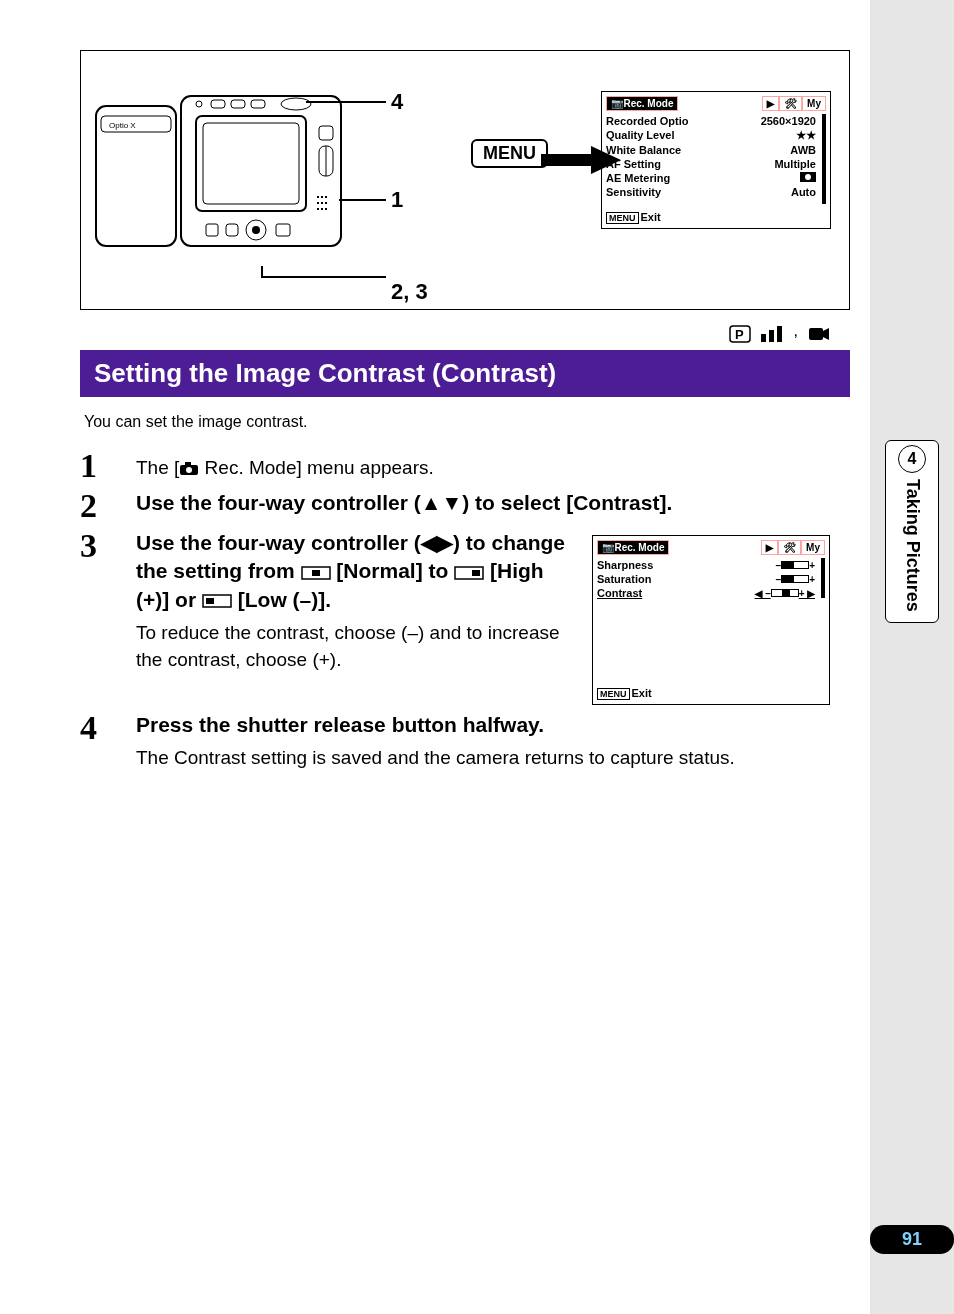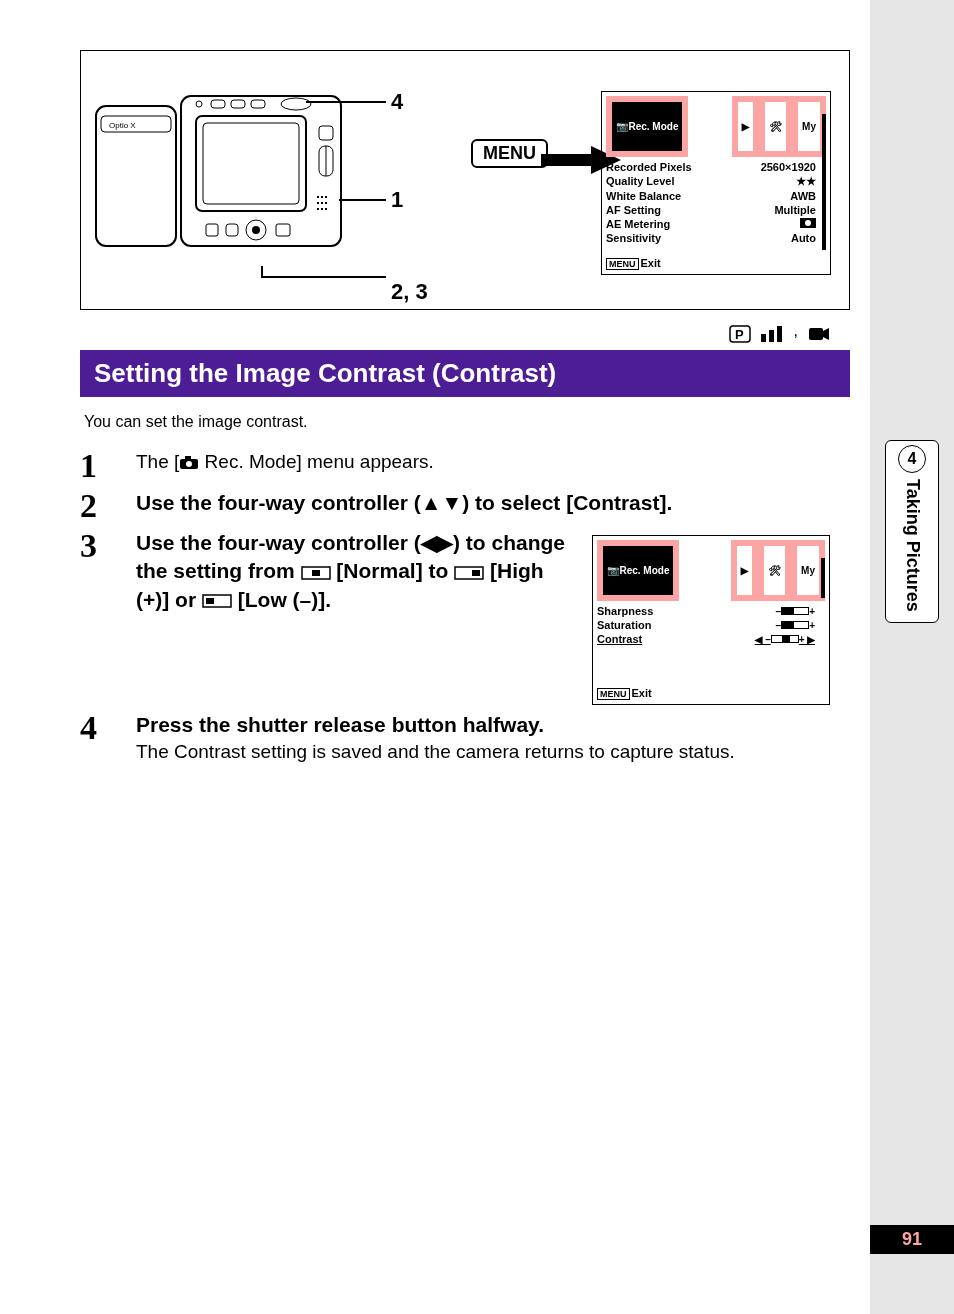--- a/index.html
+++ b/index.html
@@ -50,25 +50,26 @@
     font-size: 18px;
     margin: 0 auto;
     display: block;
     text-align: center;
   }
   .page-num {
     position: absolute;
     bottom: 60px;
     left: 0; right: 0;
     background: #000;
-    color: #fca5a5;
+    color: #7dd3fc;
     text-align: center;
     font-weight: bold;
     padding: 4px 0;
     font-size: 18px;
+    border-radius: 14px;
   }
 
   
   .fig-box {
     border: 1px solid #000;
     height: 260px;
     position: relative;
     margin-bottom: 10px;
   }
   .camera-drawing {
@@ -94,21 +95,21 @@
     position:absolute;
     left: 520px; top: 40px;
     width: 230px;
     border: 1.5px solid #000;
     font-family: Arial, sans-serif;
     font-size: 11px;
     font-weight: bold;
     padding: 4px;
   }
   .lcd-tabs { display:flex; gap:0; margin-bottom:3px;}
-  .lcd-tab { border:6px solid #fca5a5; padding:19px 4px; font-size:10px;}
+  .lcd-tab { border:1px solid #fca5a5; padding:1px 4px; font-size:10px;}
   .lcd-tab.active { background:#000; color:#fff; }
   .lcd-row { display:flex; justify-content:space-between; padding:1px 0; }
   .lcd-scroll { position:absolute; right:4px; top:22px; bottom:24px; width:4px; background:#000;}
   .lcd-exit { margin-top:12px; }
   .menu-box { display:inline-block; border:1px solid #000; font-size:9px; padding:0 2px; margin-right:2px;}
 
   
   .mode-row { text-align:right; padding-right:20px; font-size:22px; letter-spacing:2px; margin-bottom:4px;}
 
   
@@ -118,21 +119,21 @@
     padding:8px 14px;
     margin-bottom:16px;
   }
   .intro { font-size:16px; margin:0 0 18px 4px;}
 
   
   .step { display:flex; margin-bottom:6px; }
   .step-num { font-family:"Times New Roman", serif; font-weight:bold; font-size:34px; width:56px; line-height:1; }
   .step-body { flex:1; }
   .step-head { font-weight:bold; font-size:21px; line-height:1.35; }
-  .step-sub { font-size:19px; line-height:1.4;}
+  .step-sub { font-size:19px; margin-top:6px; line-height:1.4;}
   .icon-inline { display:inline-block; vertical-align:middle; }
   .menu-inline { border:1.5px solid #000; border-radius:4px; font-size:16px; padding:0 6px; font-weight:bold;}
 
   
   .lcd2-wrapper { float:right; margin:6px 20px 6px 20px; }
   .lcd2 {
     width: 238px;
     border: 1.5px solid #000;
     font-size: 11px;
     font-weight:bold;
@@ -210,21 +211,21 @@
       <div class="lcd">
         <div class="lcd-tabs">
           <span class="lcd-tab active">📷<span>Rec. Mode</span></span>
           <span style="flex:1"></span>
           <span class="lcd-tab">▶</span>
           <span class="lcd-tab">🛠</span>
           <span class="lcd-tab">My</span>
         </div>
         <div style="padding-right:10px;">
         <div class="lcd-row">
-              <span>Recorded Pixels</span>
+              <span>Recorded Optio</span>
               <span>2560×1920</span>
             </div>
         <div class="lcd-row">
               <span>Quality Level</span>
               <span>★★</span>
             </div>
         <div class="lcd-row">
               <span>White Balance</span>
               <span>AWB</span>
             </div>
@@ -342,20 +343,21 @@
               <rect x="1" y="1" width="28" height="12" fill="none" stroke="#000" stroke-width="1.5"></rect>
               <rect x="18" y="4" width="8" height="6" fill="#000"></rect>
             </svg>
           <span> [High (+)] or </span>
           <svg class="icon-inline" width="30" height="14">
               <rect x="1" y="1" width="28" height="12" fill="none" stroke="#000" stroke-width="1.5"></rect>
               <rect x="4" y="4" width="8" height="6" fill="#000"></rect>
             </svg>
           <span> [Low (–)].</span>
         </div>
+        <div class="step-sub">To reduce the contrast, choose (–) and to increase the contrast, choose (+).</div>
       </div>
     </div>
 
     <div class="step" style="clear:both;">
       <div class="step-num">4</div>
       <div class="step-body">
         <div class="step-head">Press the shutter release button halfway.</div>
         <div class="step-sub">The Contrast setting is saved and the camera returns to capture status.</div>
       </div>
     </div>

